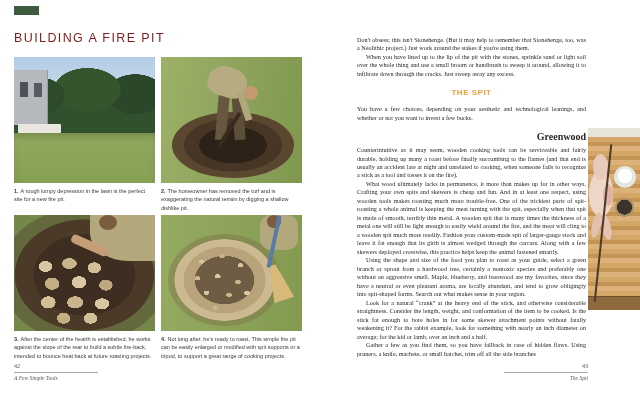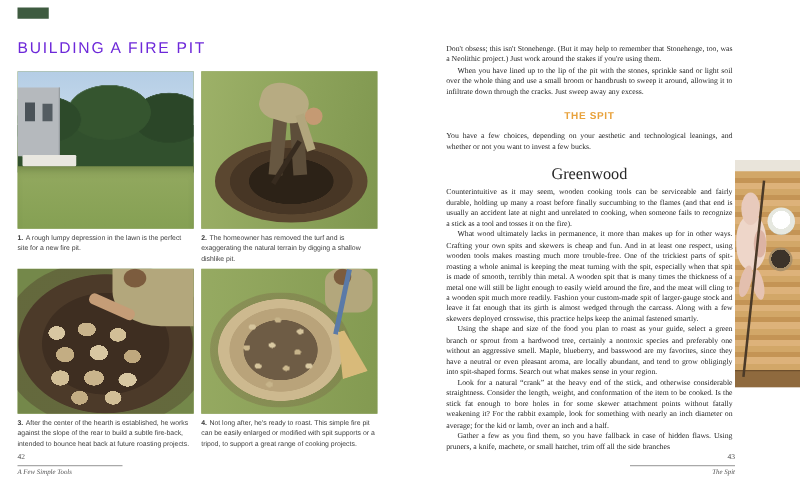--- a/index.html
+++ b/index.html
@@ -7,21 +7,21 @@
   body {
     position:relative; overflow:hidden; background:#ffffff;
     font-family:"Liberation Serif", serif; color:#262626;
   }
   .abs { position:absolute; }
 
   
   .chapter-tab { left:14px; top:6px; width:25px; height:9px; background:#3e5b40; }
   .page-title {
     left:14px; top:31px; font-family:"Liberation Sans", sans-serif;
-    font-size:12.5px; font-weight:400; letter-spacing:1.4px; color:#6d28d9;
+    font-size:12.5px; font-weight:400; letter-spacing:1.4px; color:#7f1d1d;
   }
 
   .photo { position:absolute; overflow:hidden; background:#8ca25c; }
   #photo1 { left:14px;  top:57px;  width:141px; height:126px; }
   #photo2 { left:161px; top:57px;  width:141px; height:126px; }
   #photo3 { left:14px;  top:215px; width:141px; height:116px; }
   #photo4 { left:161px; top:215px; width:141px; height:116px; }
   .photo > div { position:absolute; }
 
   
@@ -121,21 +121,21 @@
   #text-col {
     left:357px; top:36px; width:229px;
     font-size:6.2px; line-height:1.37; text-align:justify; color:#282828;
   }
   #text-col p { margin:0; }
   #text-col p.indent { text-indent:9px; }
   .section-heading {
     text-align:center; font-family:"Liberation Sans", sans-serif; font-weight:bold;
     font-size:8px; letter-spacing:.5px; color:#e8a23c; margin:10px 0 6px;
   }
-  .subsection-heading { font-weight:normal; font-size:13px; margin:8px 0 2px; text-align:center; }
+  .subsection-heading { font-weight:bold; font-size:10px; margin:8px 0 2px; text-align:right; }
 
   
   #side-photo { right:0; top:128px; width:52px; height:182px; overflow:hidden; background:#e9e4da; }
   #side-photo > div { position:absolute; }
   .sp-board { top:9px; left:0; width:100%; height:160px;
     background:repeating-linear-gradient(180deg, #d2a768 0 5px, #c49455 5px 9px, #ddb27a 9px 14px); }
   .sp-board-btm { top:168px; left:0; width:100%; height:14px; background:#8f6a3e; border-top:1px solid #6e4f2c; }
   .sp-spit { left:14px; top:16px; width:2px; height:158px; background:#4b3a28; transform:rotate(6deg); }
   .sp-bird1 { left:5px;  top:26px; width:15px; height:26px; border-radius:50%; background:#e8cabc; }
   .sp-bird2 { left:1px;  top:44px; width:24px; height:44px; border-radius:46%; background:#eed6c9; }

